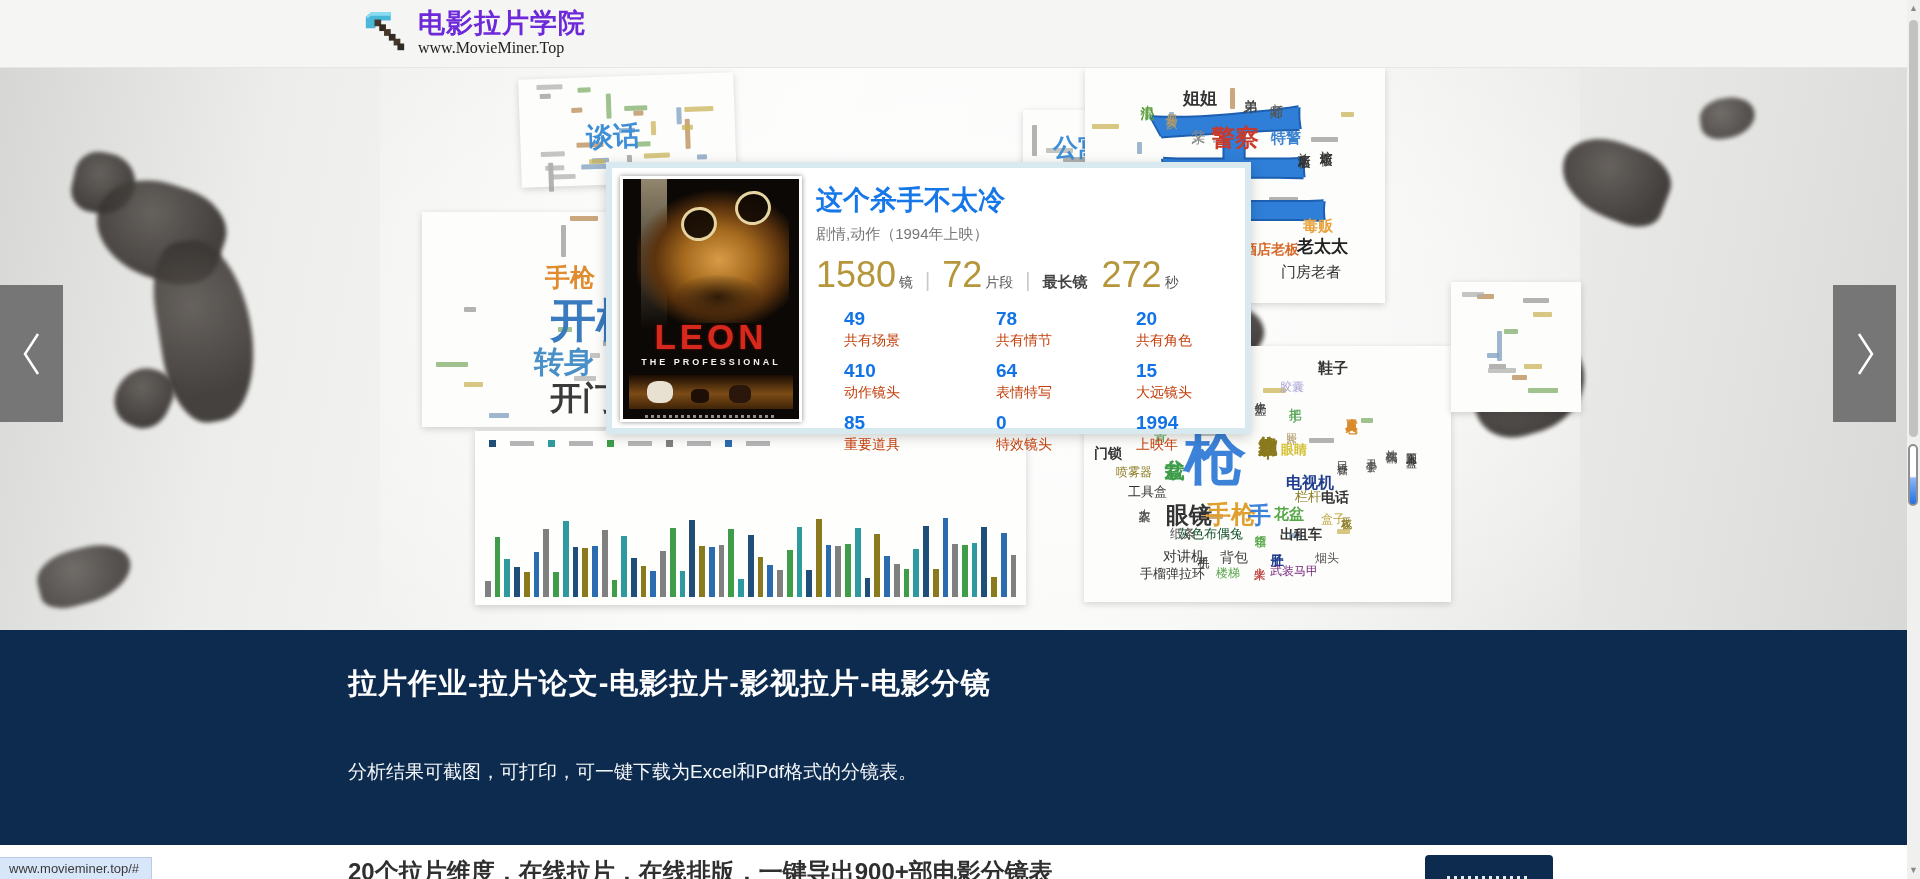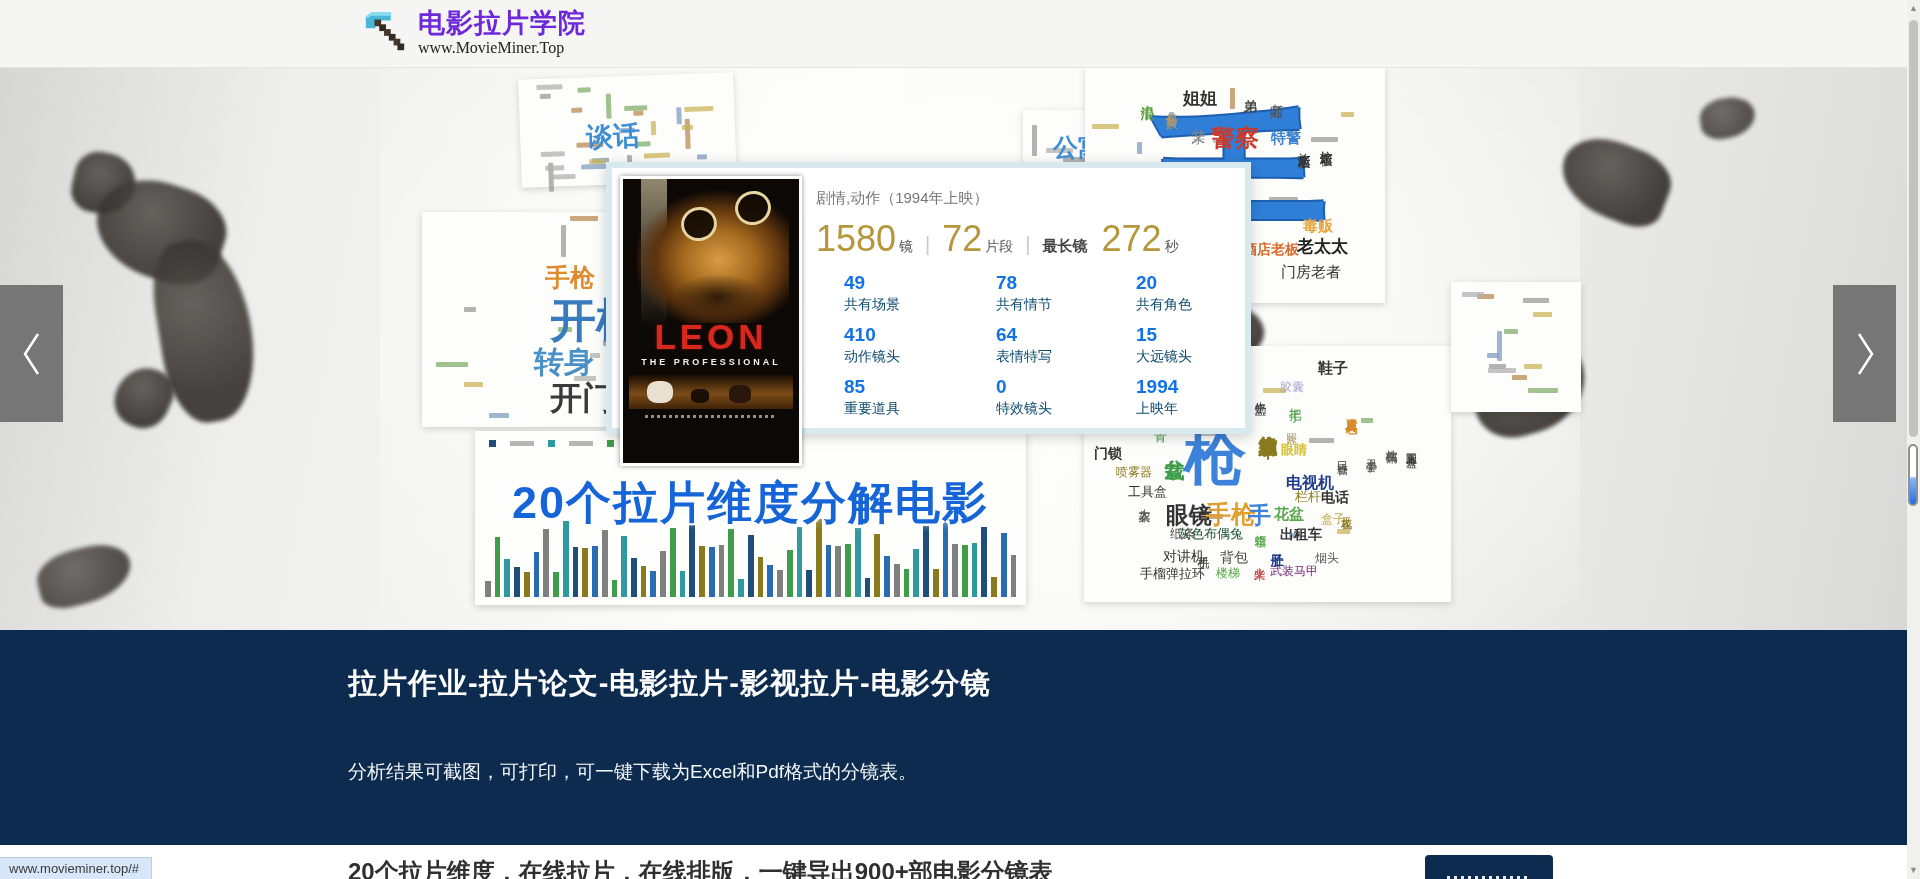--- a/index.html
+++ b/index.html
@@ -35,21 +35,21 @@
   .chart-legend { position:absolute; top:9px; left:14px; display:flex; gap:14px; align-items:center; }
   .chart-legend i { display:block; width:7px; height:7px; }
   .chart-legend u { display:block; width:24px; height:5px; background:#b5b5b5; }
   .chart-bars { position:absolute; left:10px; right:10px; bottom:8px; height:102px; display:flex; align-items:flex-end; gap:4px; z-index:1; }
   .chart-bars i { display:block; width:6px; }
   .banner-text { position:absolute; left:0; right:0; top:42px; text-align:center; font-size:45px; font-weight:bold; color:#1665d8; letter-spacing:2px; z-index:2;
     text-shadow:-2px -2px 0 #fff,2px -2px 0 #fff,-2px 2px 0 #fff,2px 2px 0 #fff,0 0 8px #fff; }
 
   
   .movie-card { position:absolute; left:606px; top:94px; width:645px; height:272px; background:#fff; border:6px solid #d9e9f0; box-shadow:0 3px 12px rgba(0,0,0,.2); z-index:10; }
-  .poster { position:absolute; left:8px; top:8px; width:182px; height:290px; background:#0c0805; border:3px solid #fff; box-shadow:0 0 5px rgba(0,0,0,.45); overflow:hidden; }
+  .poster { position:absolute; left:8px; top:8px; width:182px; height:246px; background:#0c0805; border:3px solid #fff; box-shadow:0 0 5px rgba(0,0,0,.45); overflow:hidden; }
   .poster .lightstrip { position:absolute; left:18px; top:0; width:26px; height:150px; background:linear-gradient(rgba(255,238,195,.55),rgba(255,238,195,0)); }
   .poster .face { position:absolute; left:14px; right:10px; top:4px; height:140px;
     background:radial-gradient(ellipse 62% 55% at 54% 55%, #d89c47 0%, #a56a1e 38%, #5c330d 68%, rgba(12,8,5,0) 92%); }
   .poster .glass { position:absolute; width:36px; height:34px; border-radius:50%; border:3px solid #e6d5a0; background:rgba(18,10,4,.9); }
   .poster .g1 { left:58px; top:28px; transform:rotate(-14deg); }
   .poster .g2 { left:112px; top:12px; transform:rotate(-14deg); }
   .poster .stubble { position:absolute; left:52px; top:96px; width:86px; height:44px; border-radius:50%; background:radial-gradient(ellipse, rgba(30,16,6,.85), rgba(30,16,6,0) 75%); }
   .leon-title { position:absolute; left:0; right:0; top:138px; text-align:center; font-size:35px; font-weight:bold; color:#d6281c; letter-spacing:4px; text-shadow:0 0 3px #6e0f06; }
   .leon-sub { position:absolute; left:0; right:0; top:178px; text-align:center; font-size:9px; font-weight:bold; color:#f2f2f2; letter-spacing:3px; }
   .poster .scene { position:absolute; left:6px; right:6px; top:196px; height:34px;
@@ -61,21 +61,21 @@
   .card-info { position:absolute; left:204px; top:14px; width:428px; }
   .mc-title { font-size:27px; font-weight:bold; color:#1677e8; }
   .mc-sub { margin-top:7px; font-size:15px; color:#777; }
   .headline { margin-top:13px; display:flex; align-items:baseline; white-space:nowrap; }
   .h-value { font-size:36px; color:#b5963a; line-height:1; }
   .h-unit { font-size:14px; color:#555; margin-left:3px; }
   .h-prefix { font-size:15px; font-weight:bold; color:#444; margin-right:14px; }
   .h-sep { font-size:20px; color:#c9c9c9; margin:0 12px; }
   .stats-grid { margin:16px 0 0 28px; display:grid; grid-template-columns:152px 140px 136px; row-gap:11px; }
   .stat-num { font-size:19px; font-weight:bold; color:#1273e6; line-height:1.1; }
-  .stat-label { font-size:14px; color:#0c4a6e; margin-top:2px; }
+  .stat-label { font-size:14px; color:#c2410c; margin-top:2px; }
 
   
   .arrow { position:absolute; top:217px; width:63px; height:137px; background:#767676; border:0; cursor:pointer; z-index:20; display:flex; align-items:center; justify-content:center; }
   .arrow.left { left:0; } .arrow.right { left:1833px; }
   .arrow svg { width:22px; height:46px; }
 
   
   .intro { position:relative; height:215px; background:#0d2b4e; color:#fff; z-index:5; }
   .intro h1 { position:absolute; left:348px; top:34px; font-size:29px; font-weight:600; letter-spacing:1px; }
   .intro p { position:absolute; left:348px; font-size:19px; line-height:31px; color:#f4f7fa; }
@@ -366,36 +366,36 @@
           <i style="height: 28px; background: rgb(138, 122, 30);"></i>
           <i style="height: 79px; background: rgb(43, 108, 176);"></i>
           <i style="height: 53px; background: rgb(128, 128, 128);"></i>
           <i style="height: 52px; background: rgb(63, 157, 74);"></i>
           <i style="height: 54px; background: rgb(46, 154, 160);"></i>
           <i style="height: 70px; background: rgb(31, 78, 121);"></i>
           <i style="height: 20px; background: rgb(138, 122, 30);"></i>
           <i style="height: 64px; background: rgb(43, 108, 176);"></i>
           <i style="height: 42px; background: rgb(128, 128, 128);"></i>
         </div>
-      <div class="banner-text">20个拉片维度分解电影</div>
     </div>
 
     <div class="movie-card">
       <div class="poster">
         <div class="lightstrip"></div>
         <div class="face"></div>
         <div class="glass g1"></div>
         <div class="glass g2"></div>
         <div class="stubble"></div>
         <div class="leon-title">LEON</div>
         <div class="leon-sub">THE PROFESSIONAL</div>
         <div class="scene"></div>
         <div class="credits"></div>
       </div>
       <div class="card-info">
+        <div class="mc-title">这个杀手不太冷</div>
         <div class="mc-sub">剧情,动作（1994年上映）</div>
         <div class="headline" id="headline">
             <span class="h-value">1580</span>
             <span class="h-unit">镜</span>
             <span class="h-sep">|</span>
             <span class="h-value">72</span>
             <span class="h-unit">片段</span>
             <span class="h-sep">|</span>
             <span class="h-prefix">最长镜</span>
             <span class="h-value">272</span>

